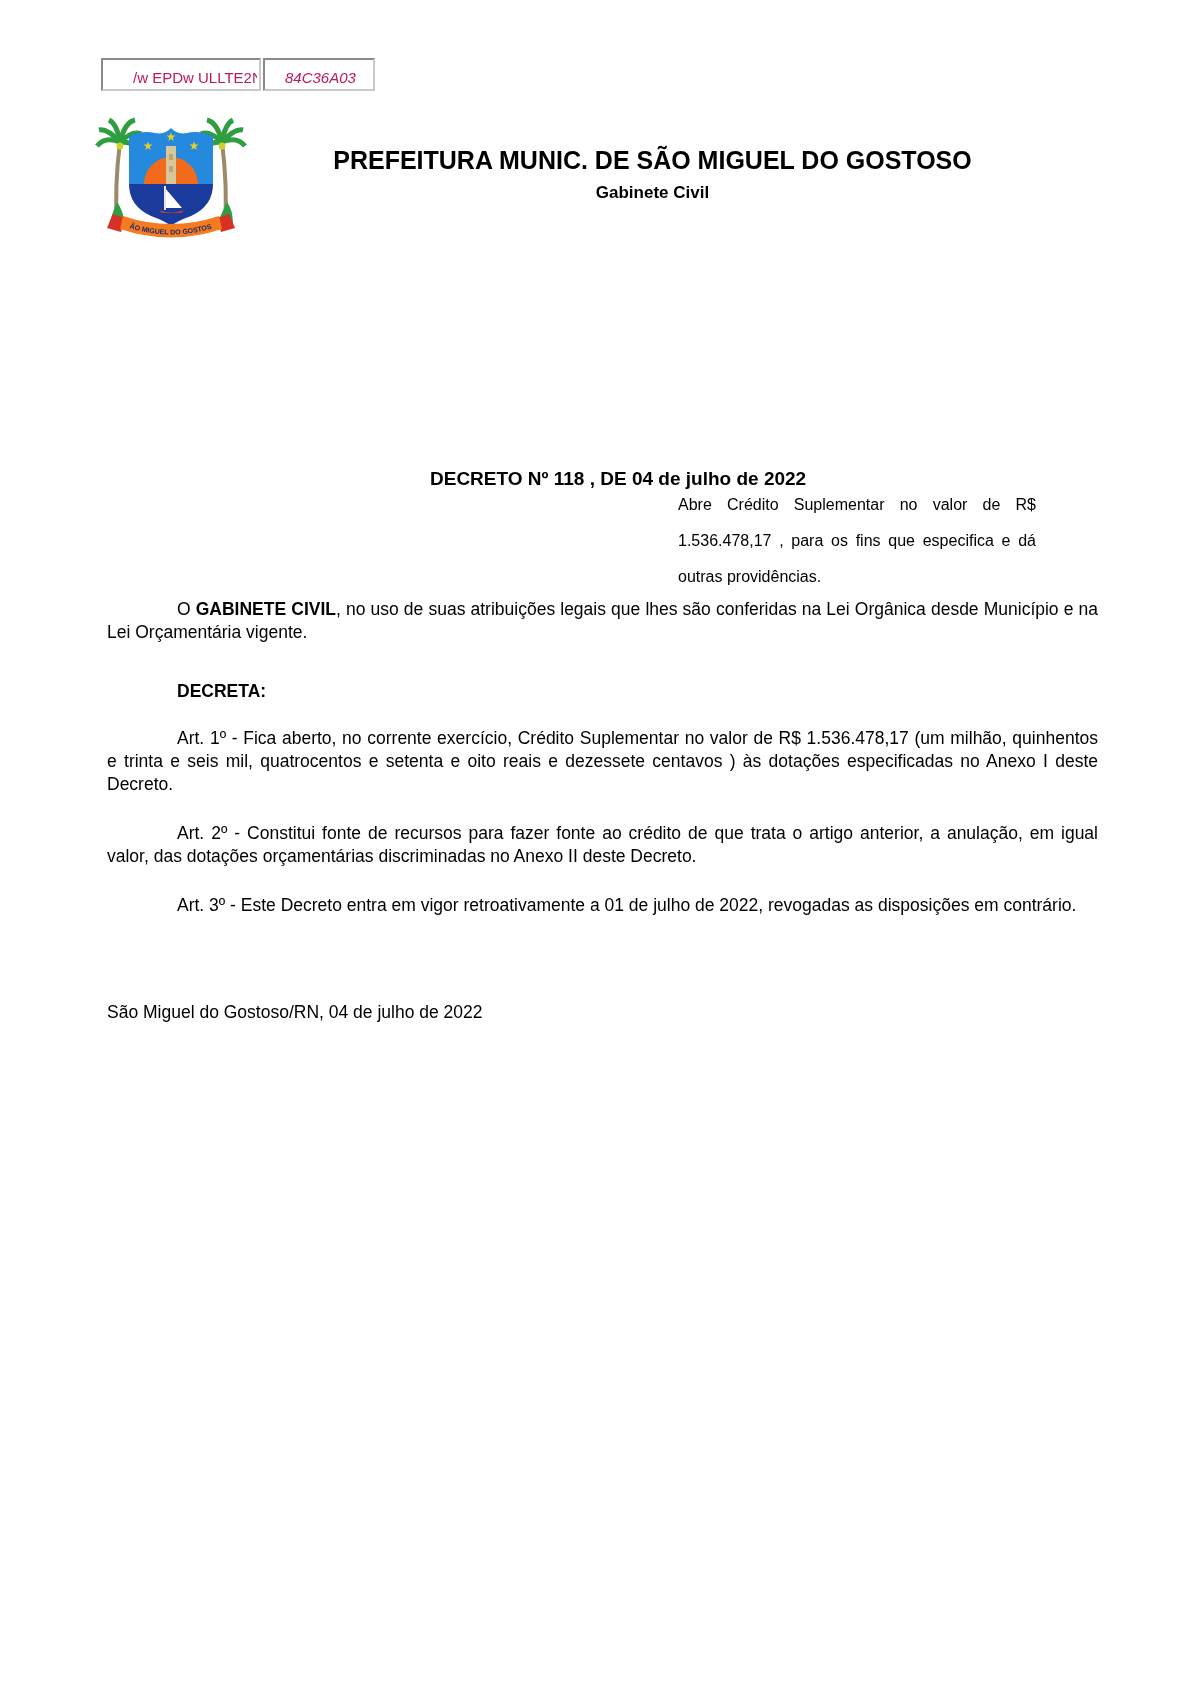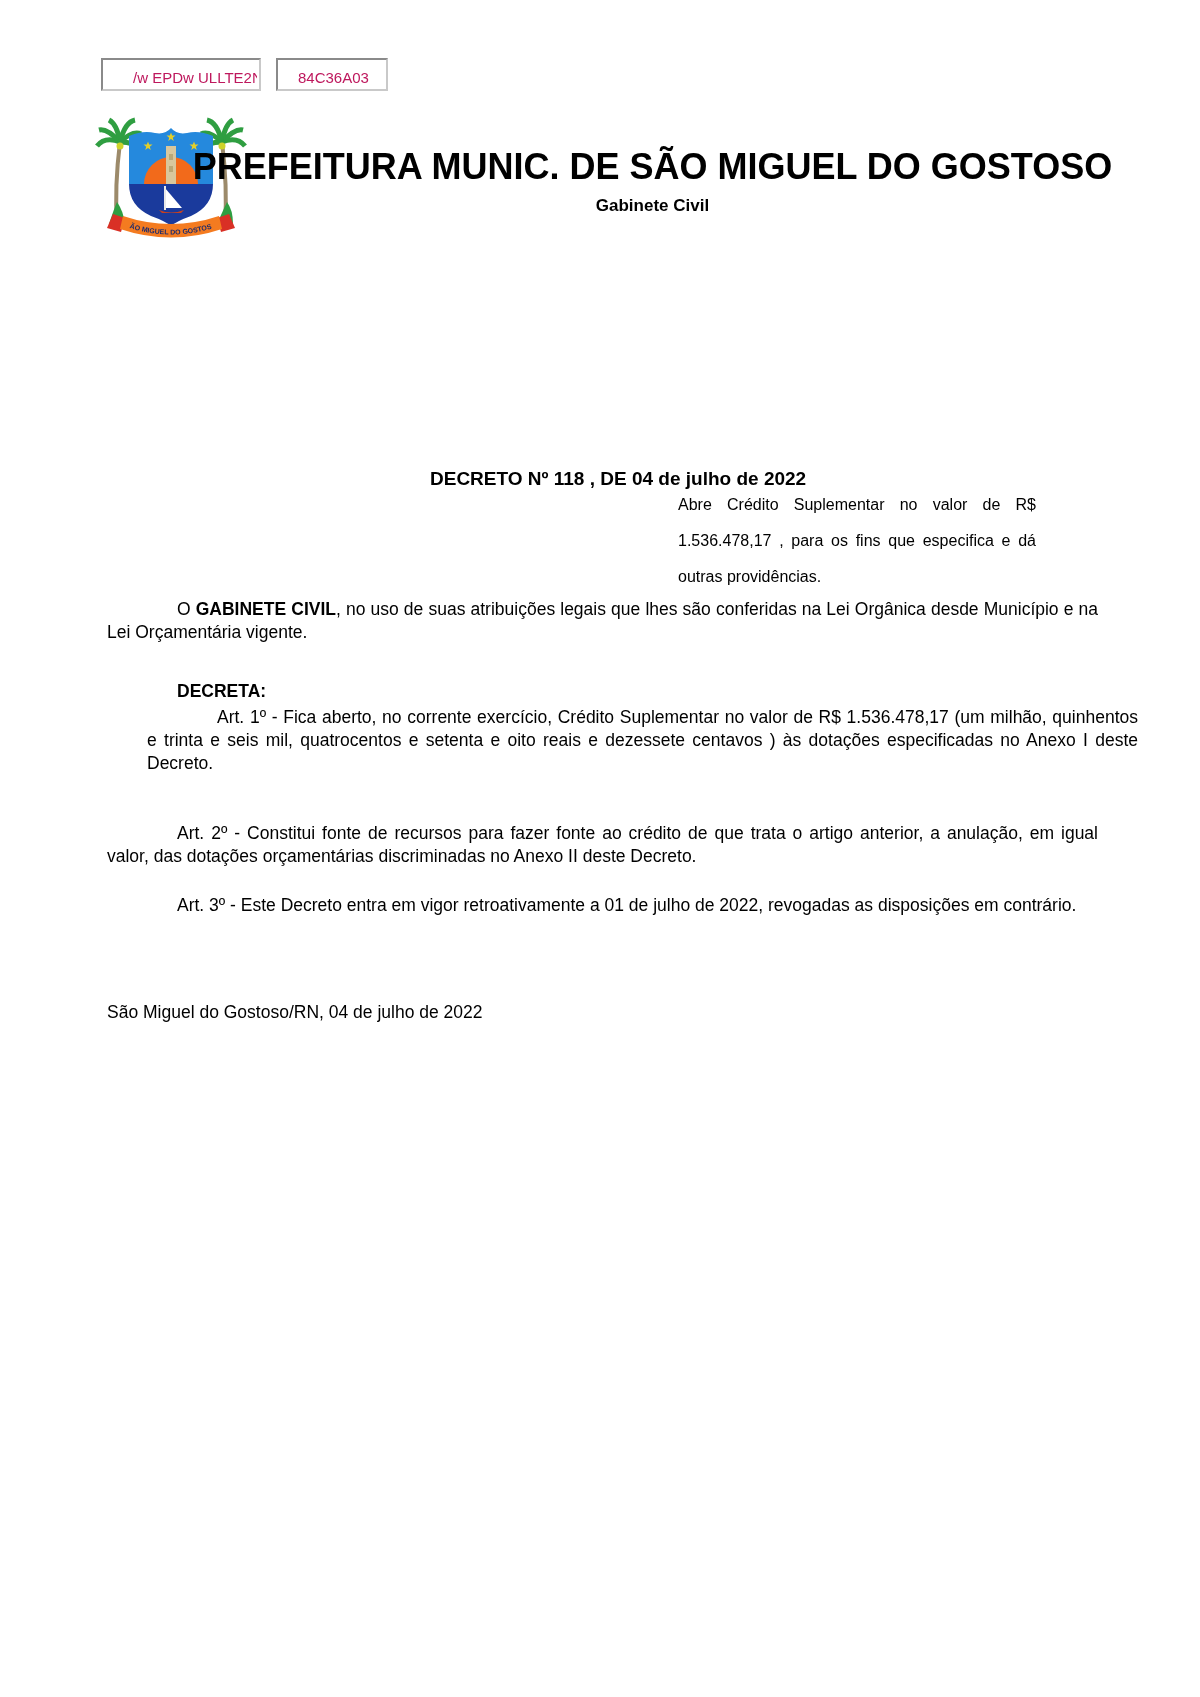--- a/index.html
+++ b/index.html
@@ -22,32 +22,32 @@
     border-bottom-color: #c9c9c9;
     background: #ffffff;
     font-family: "Liberation Sans", sans-serif;
     font-size: 15px;
     color: #be185d;
     white-space: nowrap;
     overflow: hidden;
     outline: none;
   }
   .vs-box1 { width: 160px; padding: 6px 2px 0 30px; }
-  .vs-box2 { width: 112px; padding: 6px 2px 0 20px; margin-left: 15px; }
+  .vs-box2 { width: 112px; padding: 6px 2px 0 20px; margin-left: 2px; font-style: italic; }
 
   
   .logo-wrap { position: absolute; top: 106px; left: 95px; width: 152px; height: 138px; }
   .title-block {
     position: absolute;
     top: 146px;
     left: 185px;
     width: 935px;
     text-align: center;
   }
-  .main-title { font-size: 36px; font-weight: bold; letter-spacing: 0px; }
+  .main-title { font-size: 25px; font-weight: bold; letter-spacing: 0px; }
   .sub-title  { font-size: 17px; font-weight: bold; margin-top: 8px; }
 
   
   .decree-title {
     position: absolute;
     top: 432px;
     left: 430px;
     font-size: 19px;
     font-weight: bold;
     white-space: nowrap;
@@ -70,21 +70,21 @@
     position: absolute;
     left: 107px;
     width: 991px;
     font-size: 17.5px;
     line-height: 23px;
     text-align: justify;
     text-indent: 70px;
   }
   .p-preamble { top: 598px; }
   .p-decreta  { top: 680px; font-weight: bold; text-align: left; }
-  .p-art1 { top: 706px; margin-left: 40px; }
+  .p-art1 { top: 727px; }
   .p-art2 { top: 822px; }
   .p-art3 { top: 894px; }
   .p-date { top: 1001px; text-indent: 0; }
   .bold { font-weight: bold; }
 </style>
 </head>
 <body>
 
 <div class="page">
 

